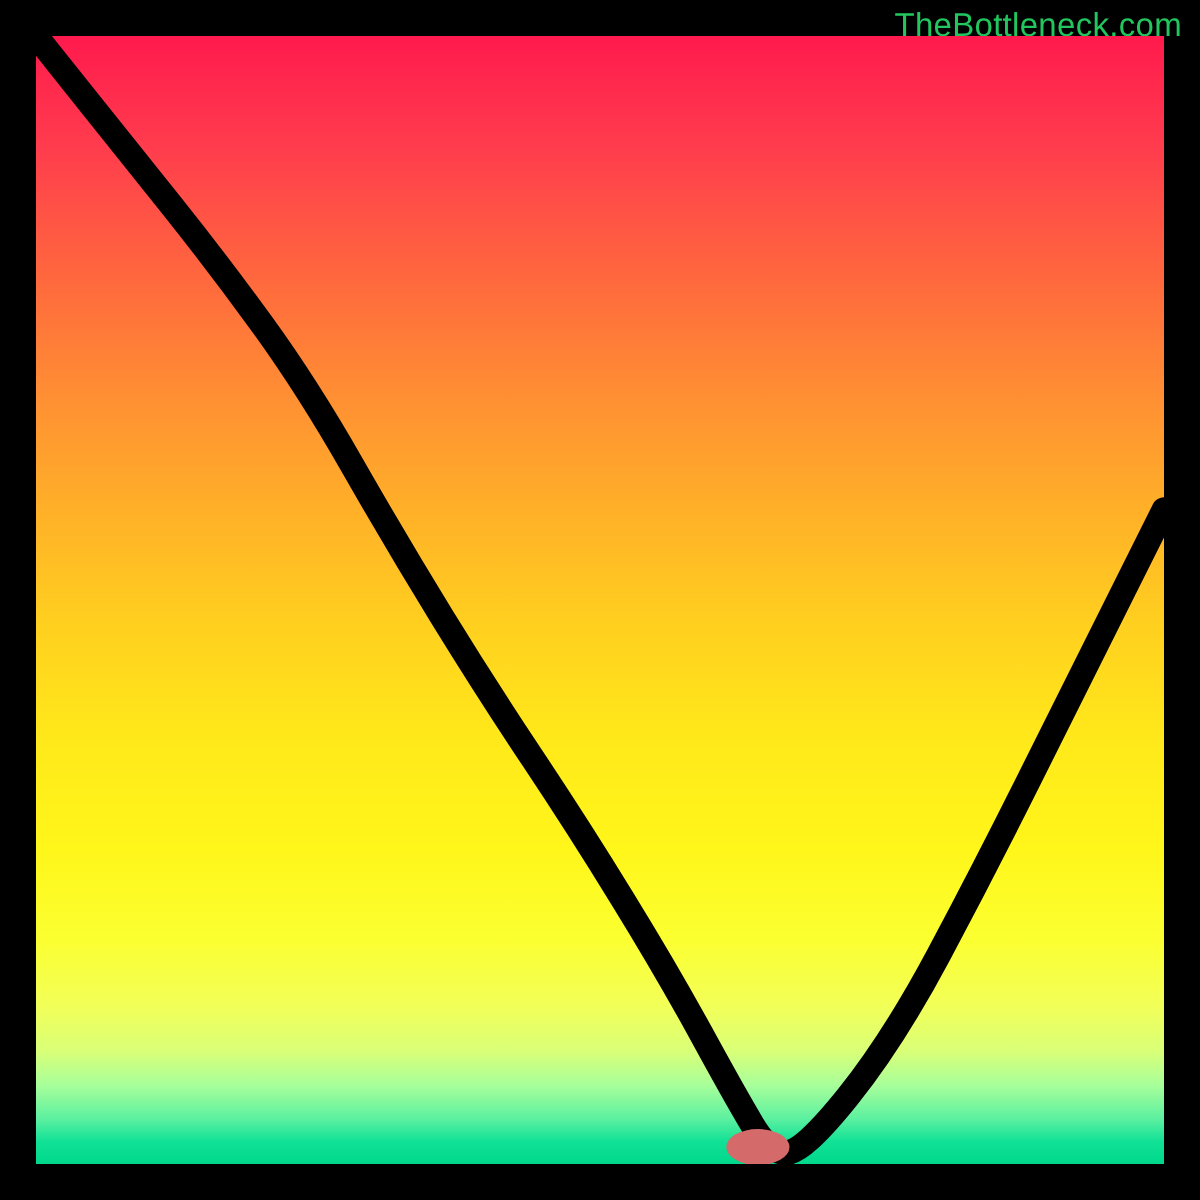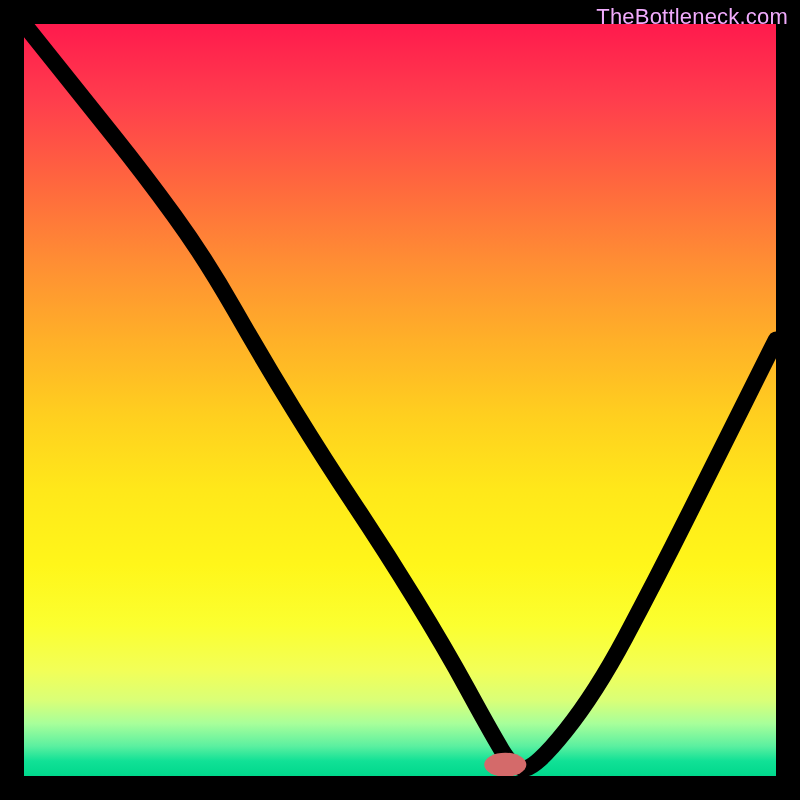--- a/index.html
+++ b/index.html
@@ -43,21 +43,21 @@
       #a8ff9a 93%,
       #5cf0a0 96%,
       #11e196 98%,
       #00d88c 100%
     );
   }
   .watermark {
     position: absolute;
     right: 12px;
     top: 4px;
-    color: #f0abfc;
+    color: #22c55e;
     font-size: 22px;
     letter-spacing: 0.2px;
     user-select: none;
   }
   svg {
     position: absolute;
     inset: 0;
   }
   .curve {
     fill: none;

